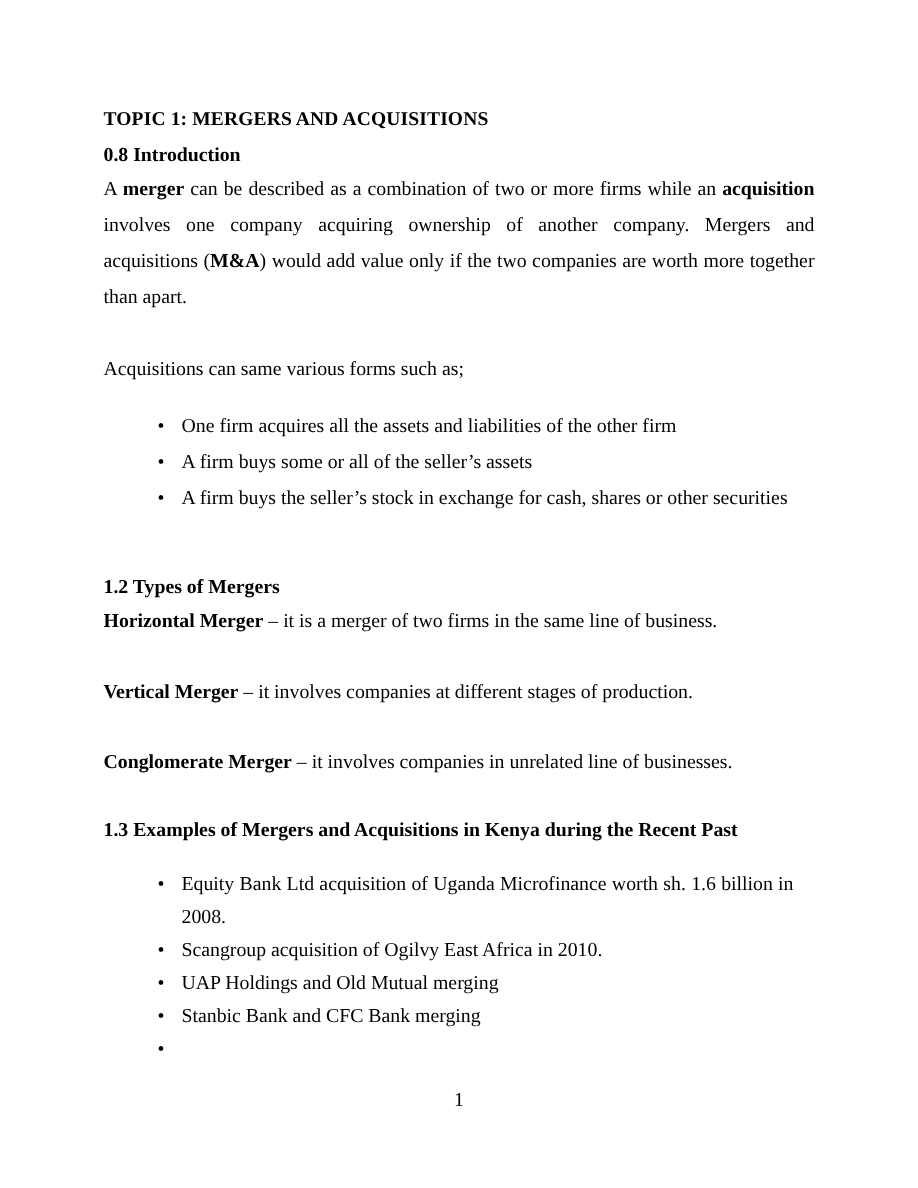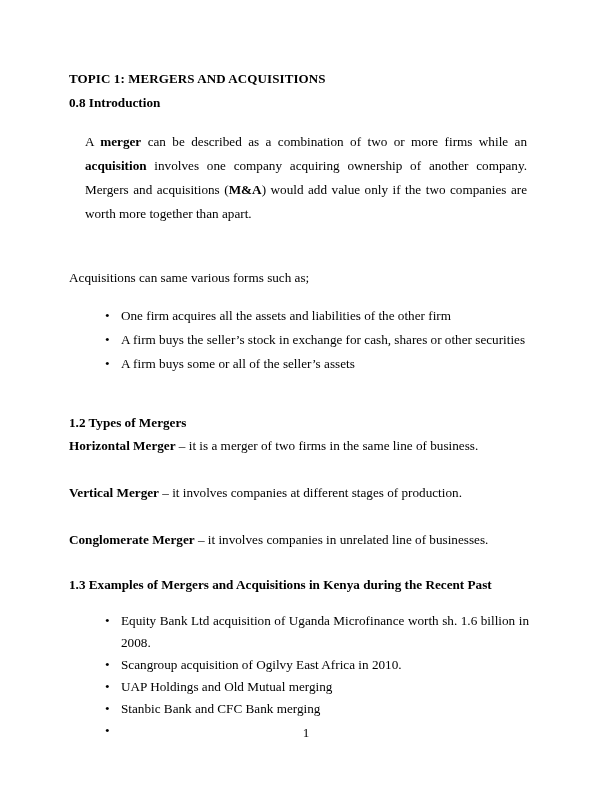--- a/index.html
+++ b/index.html
@@ -34,21 +34,21 @@
   .h-sub {
     font-weight: bold;
     font-size: 13.2px;
     line-height: 22px;
     margin: 0;
   }
   .para {
     font-size: 13.2px;
     line-height: 24px;
     text-align: justify;
-    margin: 16px;
+    margin: 0;
     hyphens: none;
   }
   .para b { font-weight: bold; }
   .gap-md { height: 22px; }
   .gap-lg { height: 24px; }
   .lead {
     font-size: 13.2px;
     line-height: 24px;
     margin: 0;
   }
@@ -111,22 +111,22 @@
     <h2 class="h-sub">0.8 Introduction</h2>
 
     <p class="para"><span>A </span><b>merger</b><span> can be described as a combination of two or more firms while an </span><b>acquisition</b><span> involves one company acquiring ownership of another company. Mergers and acquisitions (</span><b>M&amp;A</b><span>) would add value only if the two companies are worth more together than apart.</span></p>
 
     <div class="gap-lg"></div>
 
     <p class="lead">Acquisitions can same various forms such as;</p>
 
     <ul class="bullets">
       <li>One firm acquires all the assets and liabilities of the other firm</li>
+      <li>A firm buys some or all of the seller’s assets</li>
       <li>A firm buys the seller’s stock in exchange for cash, shares or other securities</li>
-      <li>A firm buys some or all of the seller’s assets</li>
     </ul>
 
     <div class="gap-md"></div>
 
     <h2 class="h-sub">1.2 Types of Mergers</h2>
 
     <p class="merger-line"><b>Horizontal Merger</b><span> – it is a merger of two firms in the same line of business.</span></p>
 
     <div class="merger-gap"></div>
 

